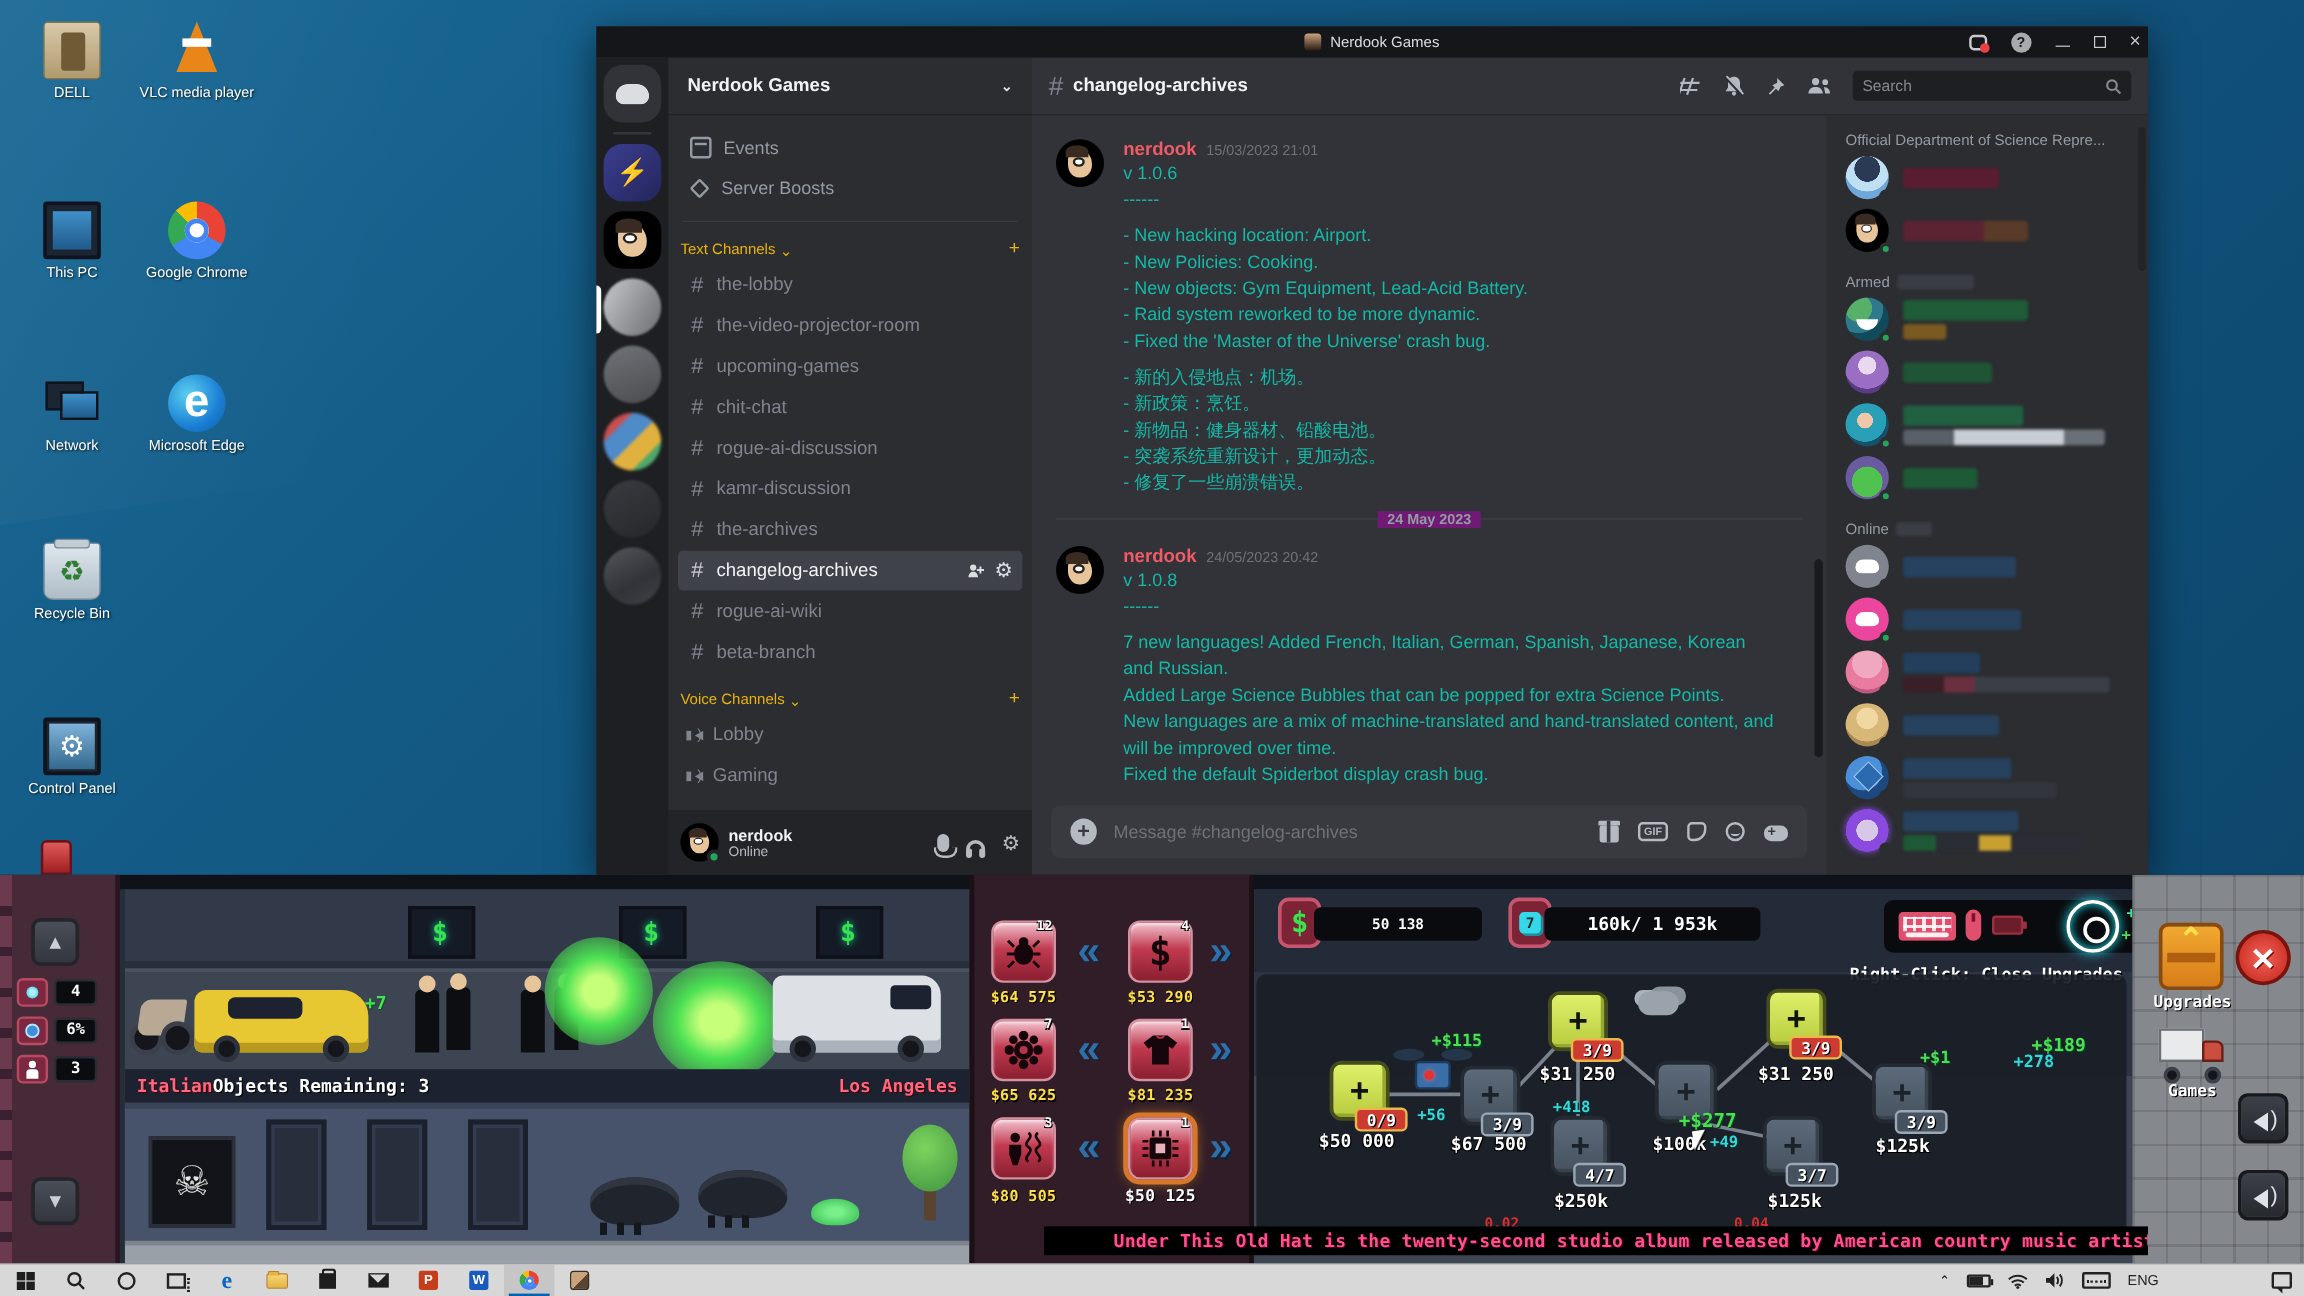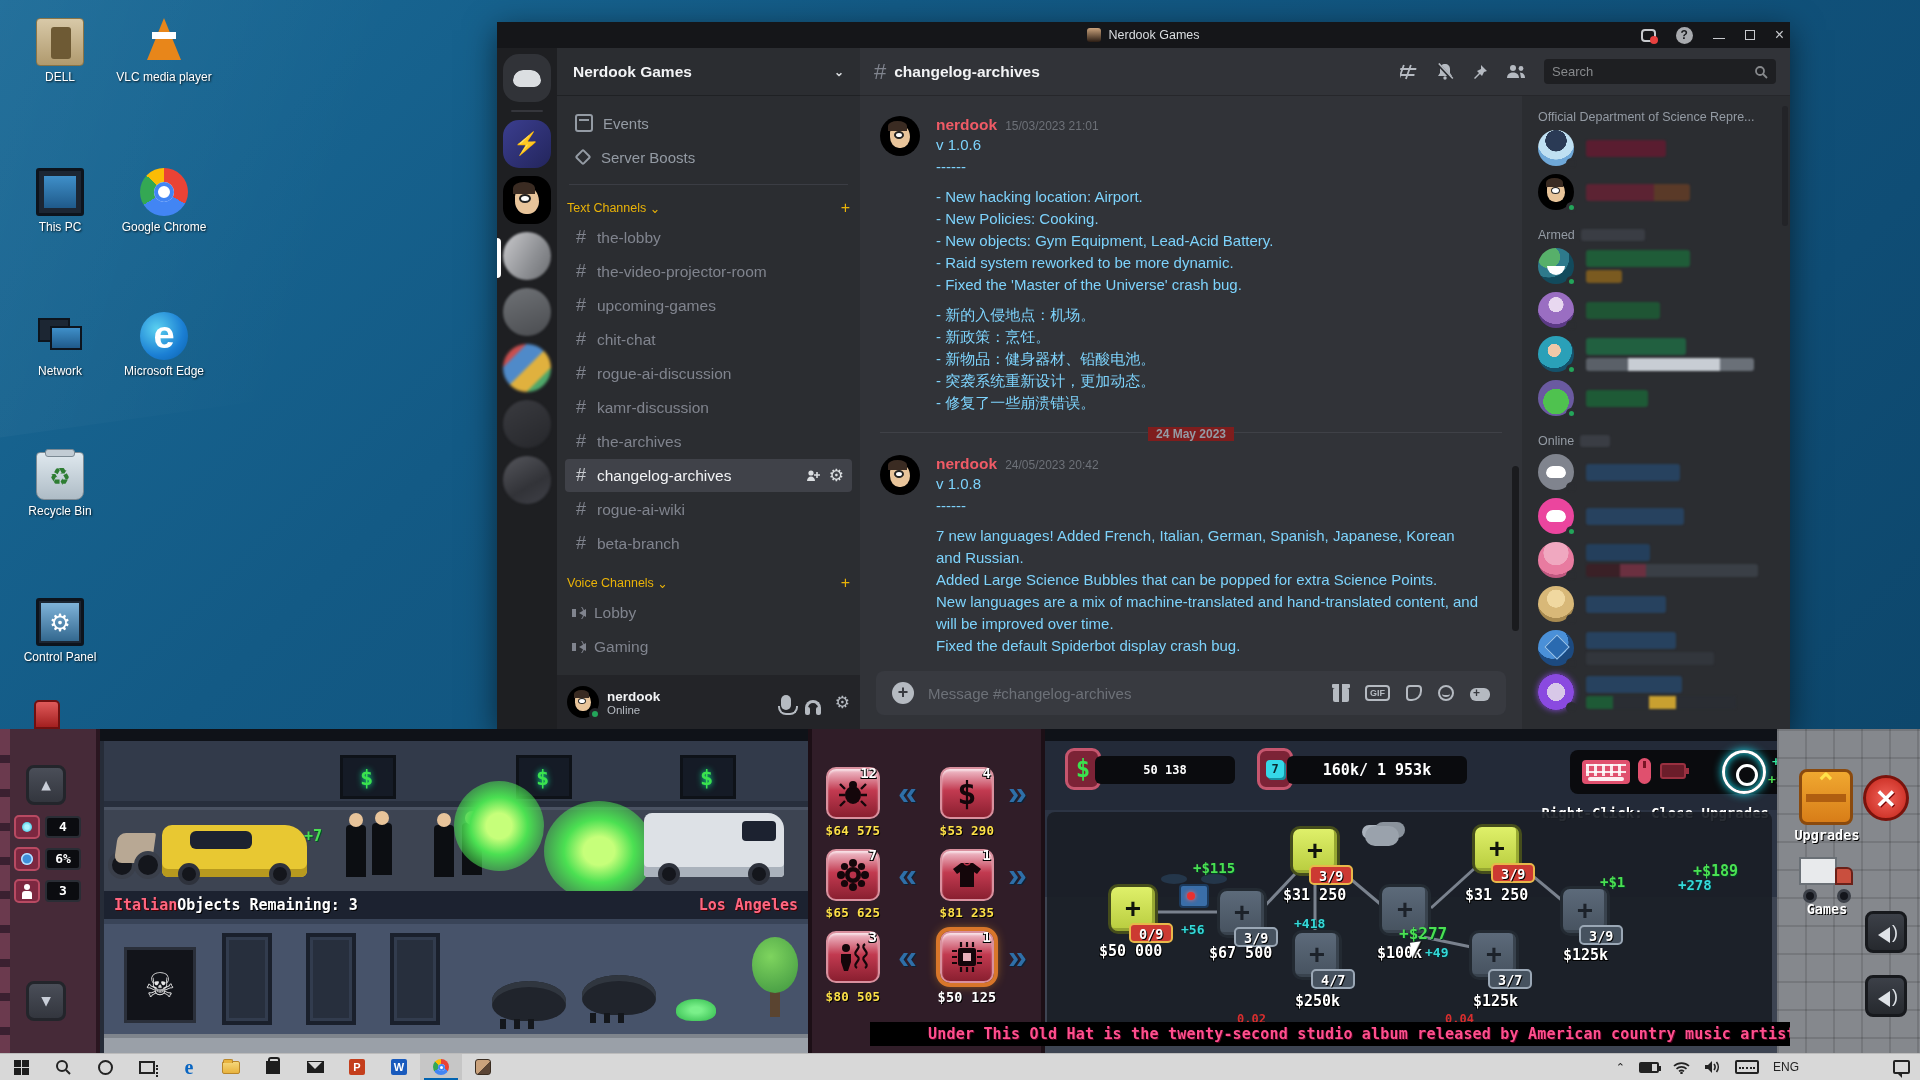--- a/index.html
+++ b/index.html
@@ -118,24 +118,24 @@
   #msgs { flex:1; overflow:hidden; padding-top:4px; }
   .msg { display:flex; padding:2px 40px 0 20px; margin-top:14px; }
   .mav { width:40px; height:40px; border-radius:50%; background:#000; position:relative; flex:0 0 40px; overflow:hidden;}
   .mav .f1{ left:10px; top:8px; width:20px; height:24px; background:#e8c49a; border-radius:40% 60% 50% 50%;}
   .mav .f2{ left:8px; top:5px; width:19px; height:10px; background:#3a2b22; border-radius:50% 50% 0 0;}
   .mav .f3{ left:14px; top:15px; width:10px; height:8px; background:#fff; border:2px solid #222; border-radius:50%;}
   .mbody { margin-left:16px; min-width:0;}
   .mhead { display:flex; align-items:baseline; gap:8px; }
   .mauthor { color:#ef5b66; font-size:15.5px; font-weight:bold; }
   .mtime { color:#6d7178; font-size:12px; }
-  .mline { color:#7dd3fc; font-size:15px; line-height:22px; }
+  .mline { color:#14b8a6; font-size:15px; line-height:22px; }
   .mgap { height:8px; }
   .divider { position:relative; margin:18px 20px 2px; border-top:1px solid #3f4147; text-align:center; }
-  .divider span{ position:relative; top:-9px; background:#7f1d1d; padding:0 8px; color:#949ba4; font-size:12px; font-weight:bold; }
+  .divider span{ position:relative; top:-9px; background:#701a75; padding:0 8px; color:#949ba4; font-size:12px; font-weight:bold; }
   #chat-scroll { position:absolute; right:3px; top:370px; width:7px; height:165px; background:#1a1b1e; border-radius:4px; }
   #inputwrap { margin:0 16px 14px; height:44px; background:#383a40; border-radius:8px; display:flex; align-items:center; padding:0 16px; gap:14px; flex:0 0 44px;}
   .plus-circ { width:22px; height:22px; border-radius:50%; background:#b5bac1; color:#383a40; font-size:18px; font-weight:bold; text-align:center; line-height:21px; }
   #inputwrap .ph { color:#6d7178; font-size:15px; flex:1; }
   .in-icons { display:flex; gap:16px; align-items:center; color:#b5bac1; }
   .gifbadge { border:2px solid #b5bac1; border-radius:4px; font-size:9px; font-weight:bold; padding:1px 3px; color:#b5bac1;}
   .ic-gift { width:16px; height:14px; background:#b5bac1; border-radius:2px; position:relative; margin-top:4px;}
   .ic-gift::before{ content:""; position:absolute; top:-4px; left:-1px; right:-1px; height:4px; background:#b5bac1; border-radius:1px;}
   .ic-gift::after{ content:""; position:absolute; top:-4px; bottom:0; left:6px; width:3px; background:#383a40;}
   .ic-sticker{ width:16px; height:16px; border:2px solid #b5bac1; border-radius:4px 4px 10px 4px;}
@@ -225,21 +225,21 @@
   .slime { position:absolute; width:40px; height:22px; border-radius:50% 50% 40% 40%; background:radial-gradient(#7af08a 20%,#2eb84a); }
   .tree { position:absolute; width:46px; height:80px; }
   .tree::before{ content:""; position:absolute; left:18px; bottom:0; width:10px; height:30px; background:#5a4430;}
   .tree::after{ content:""; position:absolute; left:0; top:0; width:46px; height:56px; border-radius:50%; background:radial-gradient(circle at 40% 35%,#7ed45e,#3e9440);}
   .floor { position:absolute; left:0; top:293px; width:704px; height:31px; background:#9aa0a8; box-shadow:inset 0 4px 0 #7e848c; }
   
   #g-items { left:808px; top:0px; width:237px; height:324px; background:#301d28; border-left:4px solid #1c0f16; border-right:4px solid #1c0f16; }
   .gitem { position:absolute; width:54px; height:52px; border-radius:10px; border:2px solid #d9909e;
      background:linear-gradient(#f2c3cf 0%,#c23a50 45%,#8a1f30 100%); box-shadow:inset 0 2px 2px rgba(255,255,255,.5);}
   .gitem .glyph { position:absolute; inset:0; display:flex; align-items:center; justify-content:center; color:#14060a; }
-  .gitem .cnt { position:absolute; top:-4px; right:1px; color:#fff; font-size:14px; text-shadow:1px 1px 0 #000,-1px 1px 0 #000; }
+  .gitem .cnt { position:absolute; top:-4px; right:1px; color:#fff; font-size:11px; text-shadow:1px 1px 0 #000,-1px 1px 0 #000; }
   .gitem.selected { outline:4px solid #d8762a; box-shadow:0 0 12px #e8941f, inset 0 2px 2px rgba(255,255,255,.5); }
   .gprice { position:absolute; width:70px; text-align:center; color:#fde047; font-size:12.5px; letter-spacing:0.3px; text-shadow:1px 1px 0 #000;}
   .gprice.white { color:#fff; font-size:13.5px; }
   .garr { position:absolute; color:#2f6fa8; font-size:34px; line-height:30px; text-shadow:1px 1px 0 #0a2238; font-weight:bold;}
   
   #g-rscene { left:1045px; top:12px; width:732px; height:312px; background:linear-gradient(#232a38 0 22%,#2c3444 22% 50%,#3d4452 50%); overflow:hidden;}
   .hudicon { position:absolute; width:36px; height:42px; background:#7c2336; border:3px solid #c6566e; border-radius:9px; }
   .hudicon .sym { position:absolute; inset:0; display:flex; align-items:center; justify-content:center; }
   .moneypill { position:absolute; height:28px; background:#0a0b0e; border-radius:6px; color:#fff; font-size:12px; display:flex; align-items:center; justify-content:center; }
   .chipsq { width:18px; height:18px; background:#35d8e8; border-radius:4px; color:#0a2a30; font-size:12px; font-weight:bold; text-align:center; line-height:18px; box-shadow:2px 2px 0 #1890a0;}

